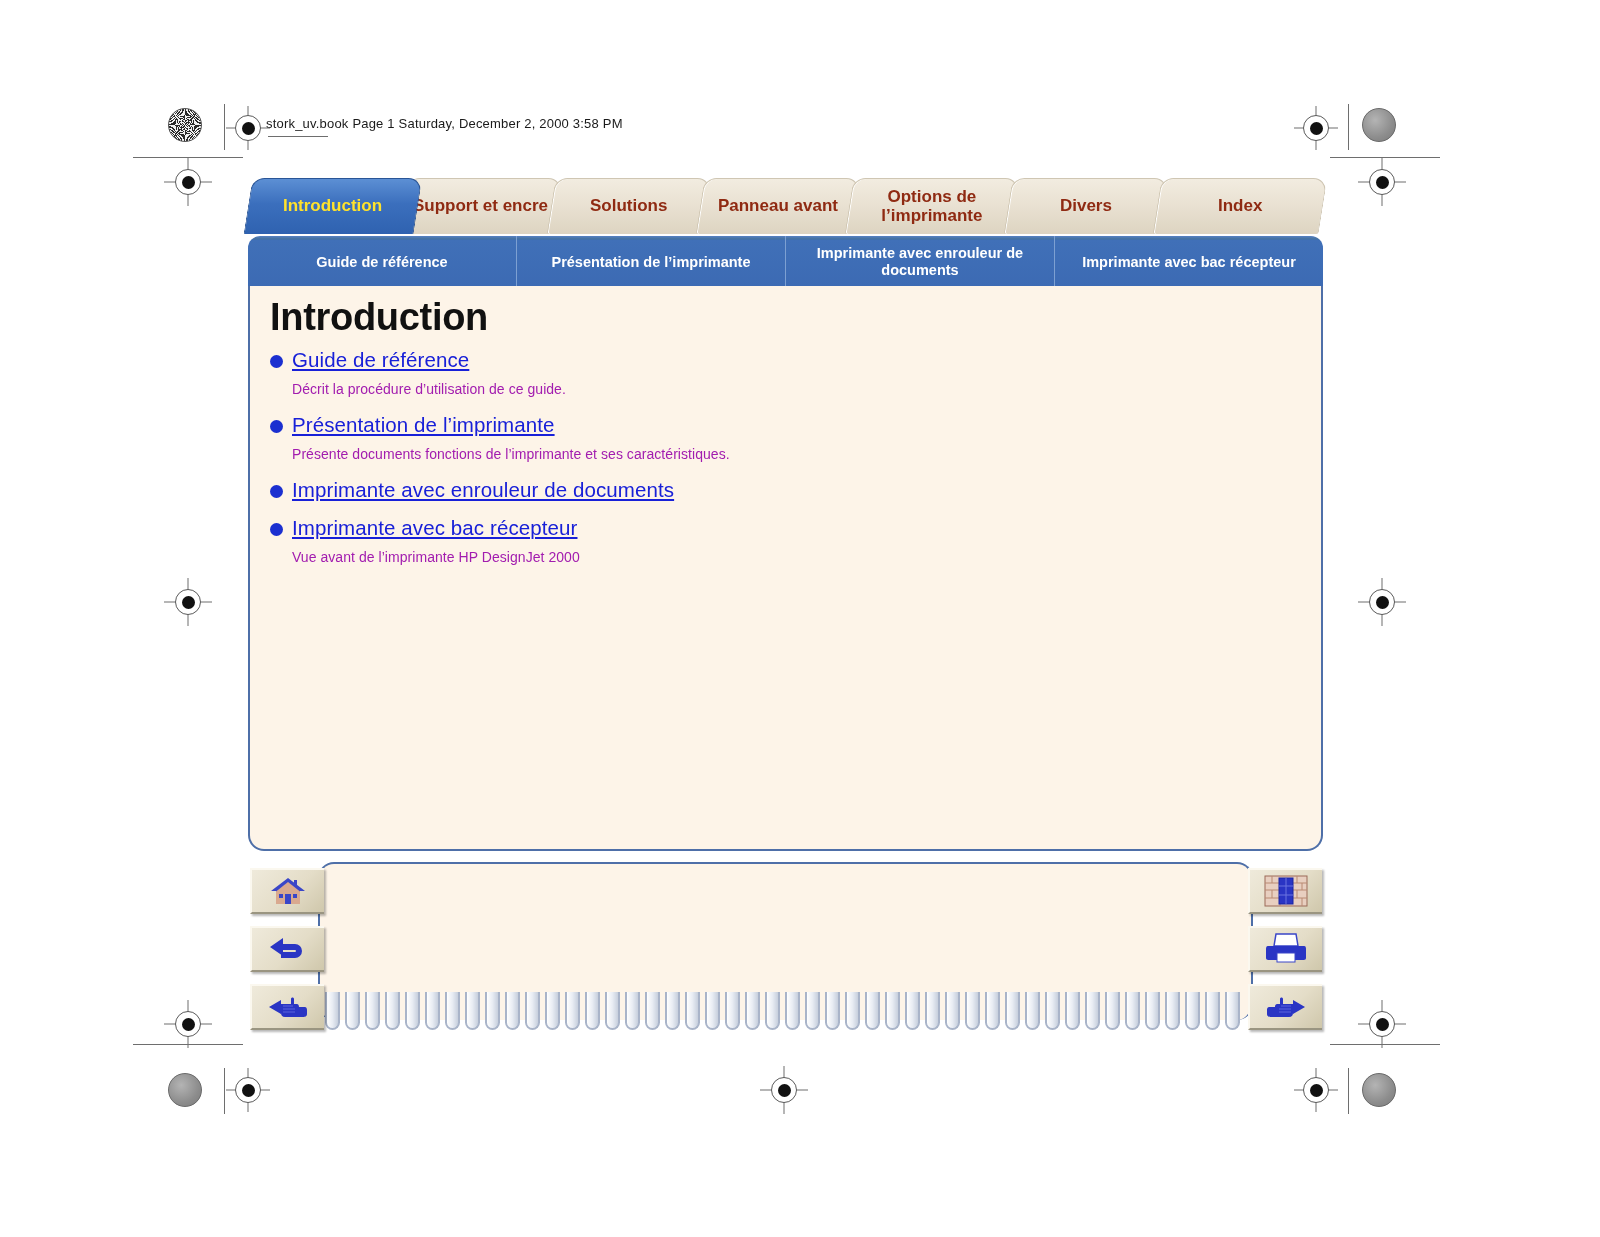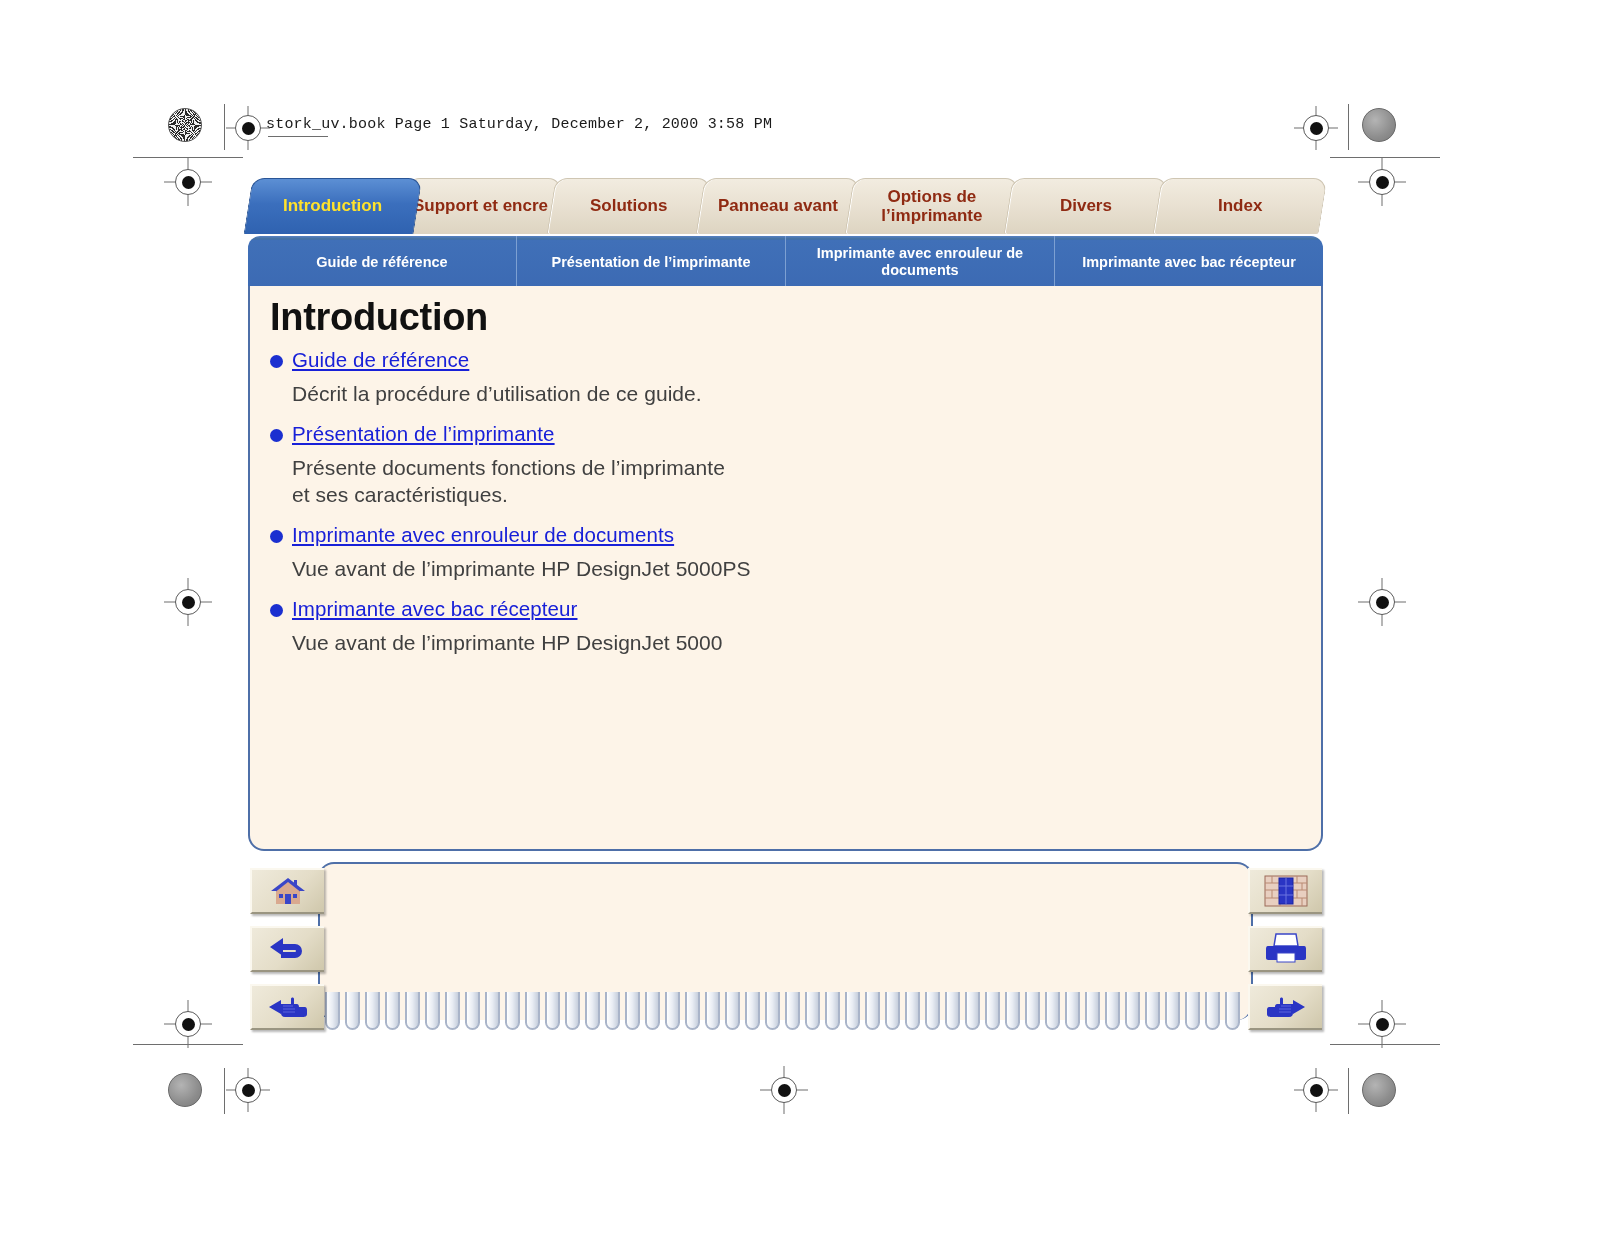--- a/index.html
+++ b/index.html
@@ -30,22 +30,22 @@
      background: radial-gradient(circle at 38% 35%, #b4b4b4 0%, #8d8d8d 60%, #7a7a7a 100%),
                  repeating-conic-gradient(#8b8b8b 0deg 4deg, #a6a6a6 4deg 8deg);
      border:1px solid #6a6a6a;
   }
 
   .rule { position:absolute; background:#6e6e6e; }
 
   
   .hdr-text {
     position:absolute; left:266px; top:116px;
-    font-family:Liberation Mono, monospace;
-    font-size:15px; color:#1a1a1a; white-space:nowrap; letter-spacing:.2px;
+    font-family:Liberation Sans, sans-serif;
+    font-size:13px; color:#1a1a1a; white-space:nowrap; letter-spacing:.2px;
   }
 
   
   .tabstrip { position:absolute; left:248px; top:178px; width:1075px; height:60px; }
   .tab {
     position:absolute; top:0; height:56px;
     display:flex; align-items:center; justify-content:center; text-align:center;
     font-weight:bold; font-size:17px; line-height:1.1;
     border-radius:12px 14px 3px 3px;
     padding:0 6px;
@@ -104,21 +104,21 @@
   .toc-link-row { display:flex; align-items:flex-start; gap:9px; }
   .bullet {
     width:13px; height:13px; border-radius:50%;
     background:#1b2fd0; flex:0 0 auto; margin-top:7px;
   }
   .toc-link {
     color:#1820d8; font-size:20.5px; text-decoration:underline;
     cursor:pointer; letter-spacing:.1px;
   }
   .toc-desc {
-    margin:9px 0 0 22px; font-size:21px; color:#404040; line-height:1.28; letter-spacing:.05px;
+    margin:9px 0 0 22px; font-size:14px; color:#a21caf; line-height:1.28; letter-spacing:.05px;
   }
 
   
   .lower-panel {
     position:absolute; left:318px; top:862px; width:935px; height:158px;
     background:#fdf4e8;
     border:2px solid #4e6fa8;
     border-radius:16px 16px 16px 16px;
     border-bottom:none;
   }
@@ -302,29 +302,28 @@
         <span class="toc-link">Présentation de l’imprimante</span>
       </div>
       <div class="toc-desc" style="max-width:440px;">Présente documents fonctions de l’imprimante et ses caractéristiques.</div>
     </div>
 
     <div class="toc-entry">
       <div class="toc-link-row">
         <span class="bullet"></span>
         <span class="toc-link">Imprimante avec enrouleur de documents</span>
       </div>
-      <div class="toc-desc nowrap">Vue avant de l’imprimante HP DesignJet 5000PS</div>
     </div>
 
     <div class="toc-entry">
       <div class="toc-link-row">
         <span class="bullet"></span>
         <span class="toc-link">Imprimante avec bac récepteur</span>
       </div>
-      <div class="toc-desc nowrap">Vue avant de l’imprimante HP DesignJet 5000</div>
+      <div class="toc-desc nowrap">Vue avant de l’imprimante HP DesignJet 2000</div>
     </div>
 
   </div>
 </div>
 
 <div class="lower-panel"></div>
 <div class="spiral" id="spiral">
     <div class="coil" style="left: 0px;"></div>
     <div class="coil" style="left: 20px;"></div>
     <div class="coil" style="left: 40px;"></div>

